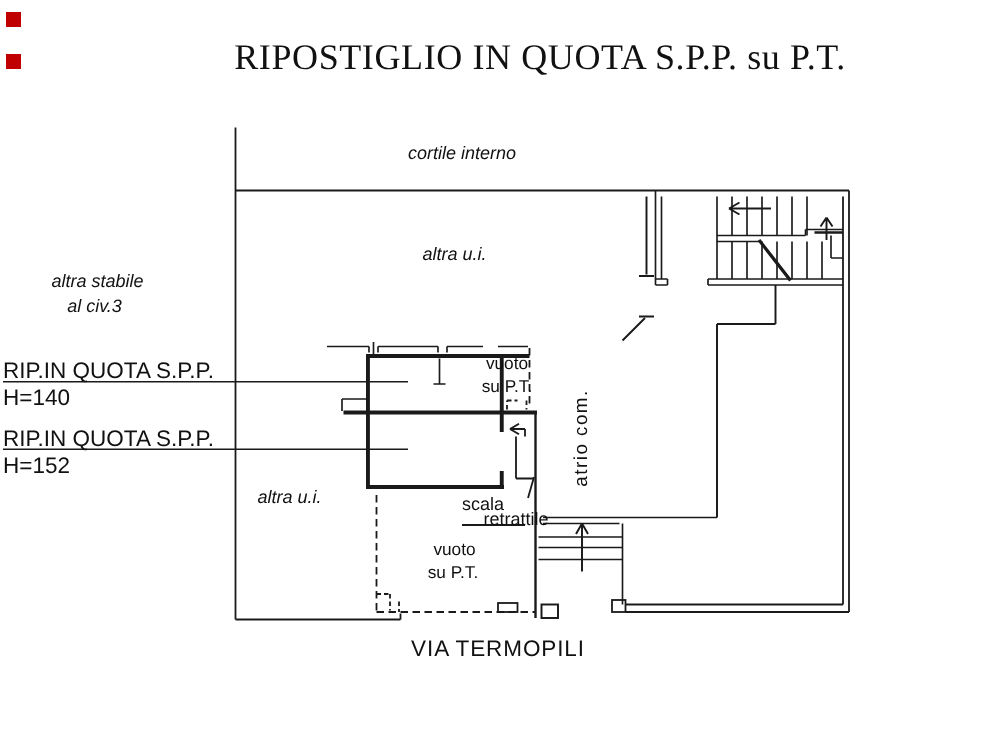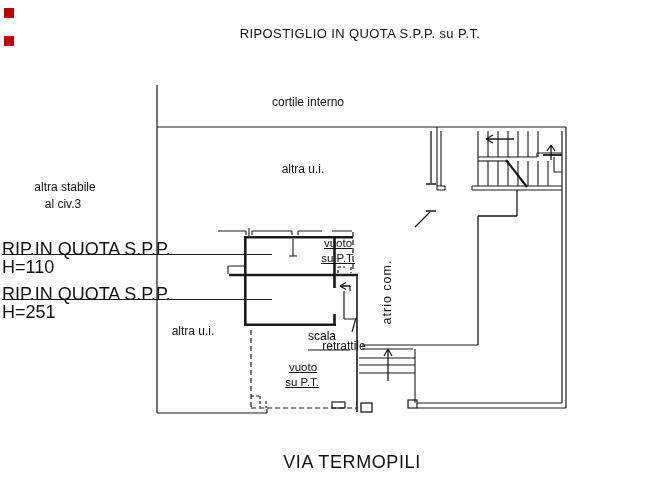--- a/index.html
+++ b/index.html
@@ -2,24 +2,24 @@
 <html><head>
 <meta charset="utf-8">
 <style>
   html,body{margin:0;padding:0;background:#fff;}
   #canvas{
     position:relative;width:657px;height:502px;background:#fff;overflow:hidden;
     font-family:"Liberation Sans",sans-serif;color:#111;
   }
   .lbl{position:absolute;white-space:nowrap;color:#111;line-height:1.05;}
   .ctr{transform:translateX(-50%);}
-  .title{font-size:13px;letter-spacing:.4px;}
-  .f12{font-size:12px;}
-  .f125{font-size:18px;text-align:right;}
-  .f115{font-size:11.5px;text-decoration:underline;}
+  .title{font-size:24px;letter-spacing:.4px;font-family:Liberation Serif, serif;}
+  .f12{font-size:12px;font-style:italic;}
+  .f125{font-size:15px;text-align:right;}
+  .f115{font-size:11.5px;}
   .f105{font-size:12px;}
   .rot{transform:translate(-50%,-50%) rotate(-90deg);letter-spacing:1px;font-size:12.5px;}
   .marker{position:absolute;width:10px;height:10px;}
   svg{position:absolute;left:0;top:0;}
 </style>
 </head>
 <body>
 
 <div id="canvas" style="color: rgb(26, 26, 26);">
 
@@ -107,31 +107,31 @@
     </g>
   </svg>
 
   <div class="lbl ctr title" style="left:360px;top:27px;">RIPOSTIGLIO IN QUOTA S.P.P. su P.T.</div>
   <div class="lbl ctr f12" style="left:308px;top:96px;">cortile interno</div>
   <div class="lbl ctr f12" style="left:303px;top:163px;">altra u.i.</div>
   <div class="lbl ctr f12" style="left:65px;top:181px;">altra stabile</div>
   <div class="lbl ctr f12" style="left:63px;top:198px;">al civ.3</div>
 
   <div class="lbl f125" style="left:2px;top:240px;">RIP.IN QUOTA S.P.P.</div>
-  <div class="lbl f125" style="left:2px;top:258px;">H=110</div>
+  <div class="lbl f125" style="left:2px;top:258px;">H=140</div>
   <div class="lbl f125" style="left:2px;top:285px;">RIP.IN QUOTA S.P.P.</div>
-  <div class="lbl f125" style="left:2px;top:303px;">H=251</div>
+  <div class="lbl f125" style="left:2px;top:303px;">H=152</div>
 
   <div class="lbl ctr f12" style="left:193px;top:325px;">altra u.i.</div>
 
   <div class="lbl ctr f115" style="left:338px;top:237px;">vuoto</div>
   <div class="lbl ctr f115" style="left:338px;top:252px;">su P.T.</div>
 
   <div class="lbl rot" style="left:388px;top:292px;">atrio com.</div>
 
   <div class="lbl ctr f105" style="left:322px;top:330px;">scala</div>
   <div class="lbl ctr f105" style="left:344px;top:340px;">retrattile</div>
 
   <div class="lbl ctr f115" style="left:303px;top:361px;">vuoto</div>
   <div class="lbl ctr f115" style="left:302px;top:376px;">su P.T.</div>
 
-  <div class="lbl ctr f125" style="left:332px;top:453px;letter-spacing:.6px;margin-left:20px;">VIA TERMOPILI</div>
+  <div class="lbl ctr f125" style="left:332px;top:425px;letter-spacing:.6px;">VIA TERMOPILI</div>
 </div>
 
 </body></html>

